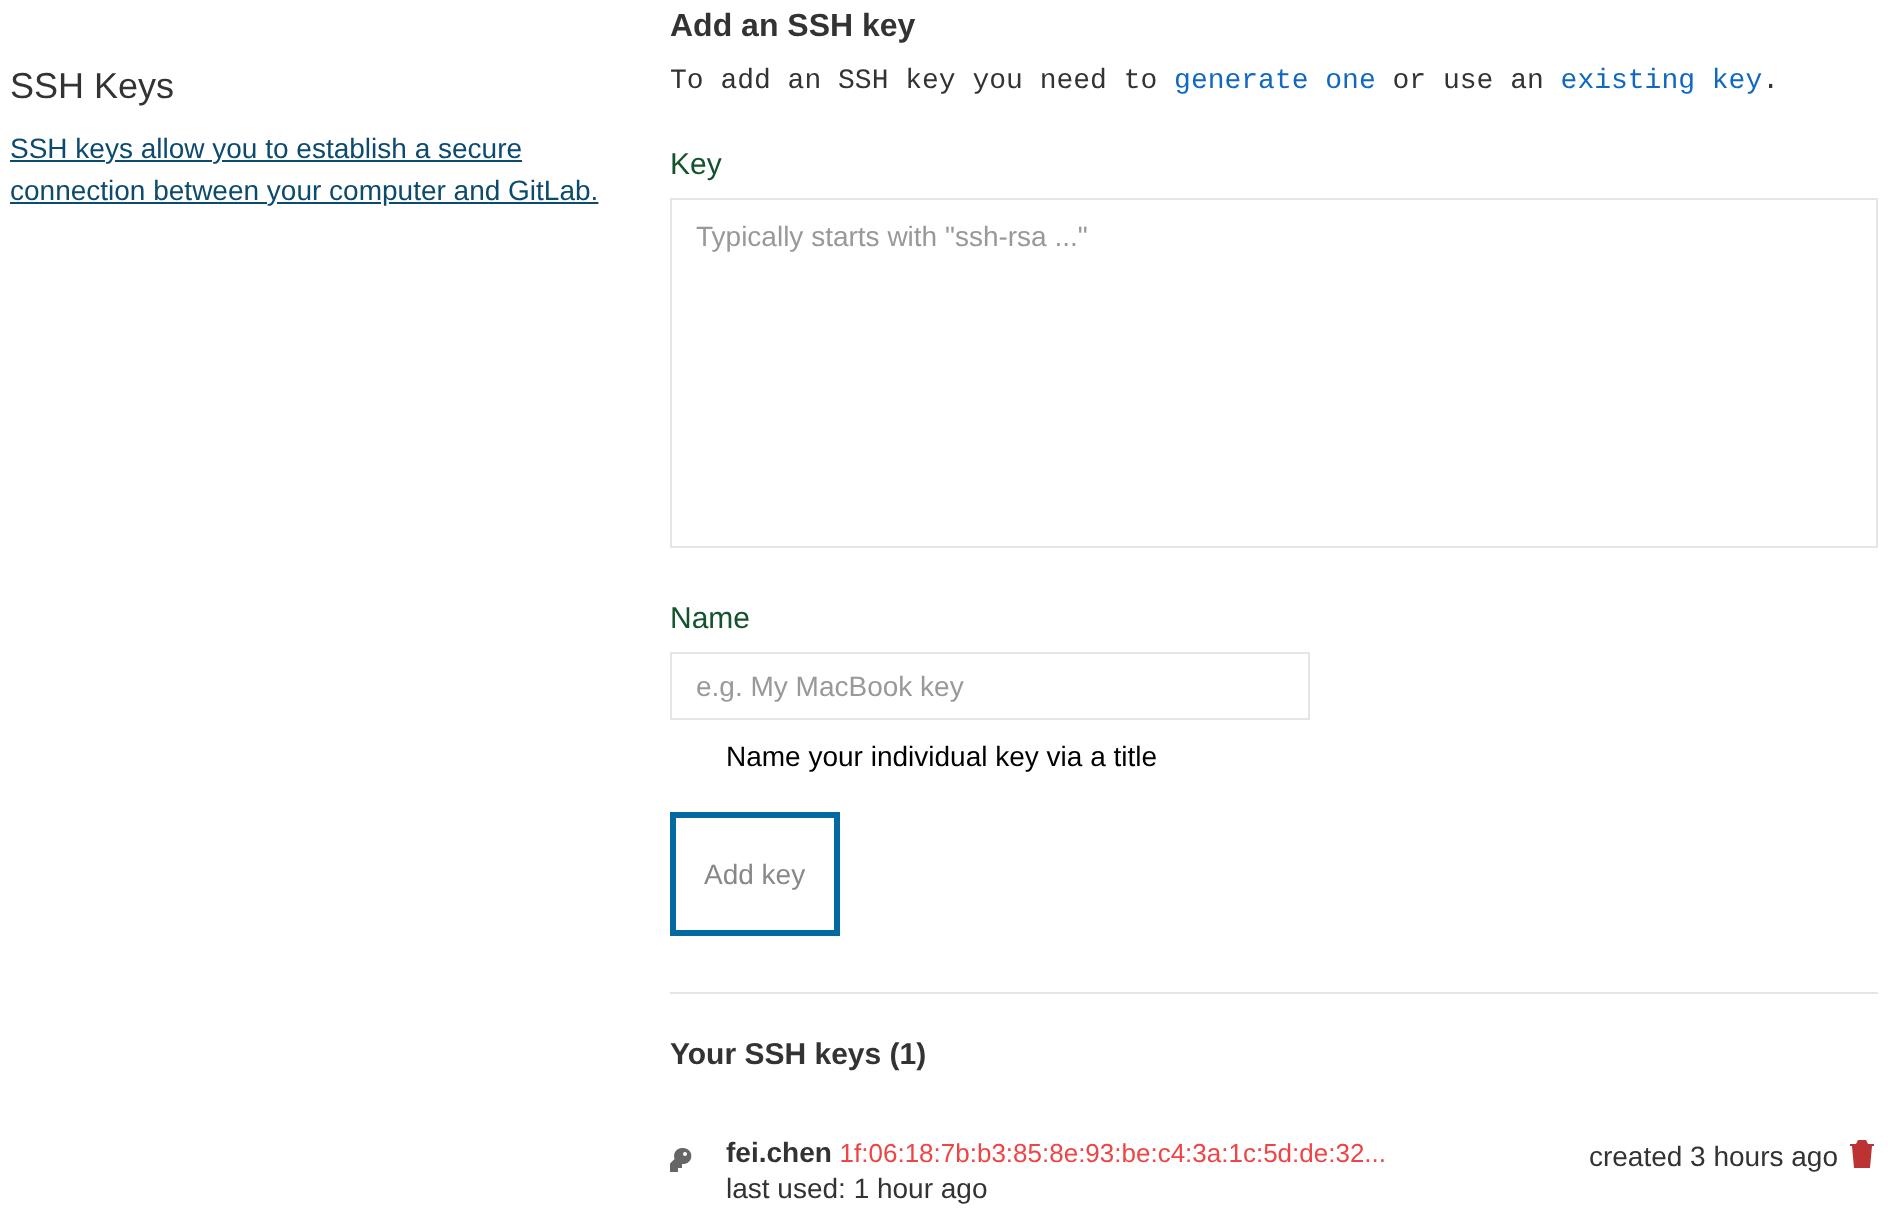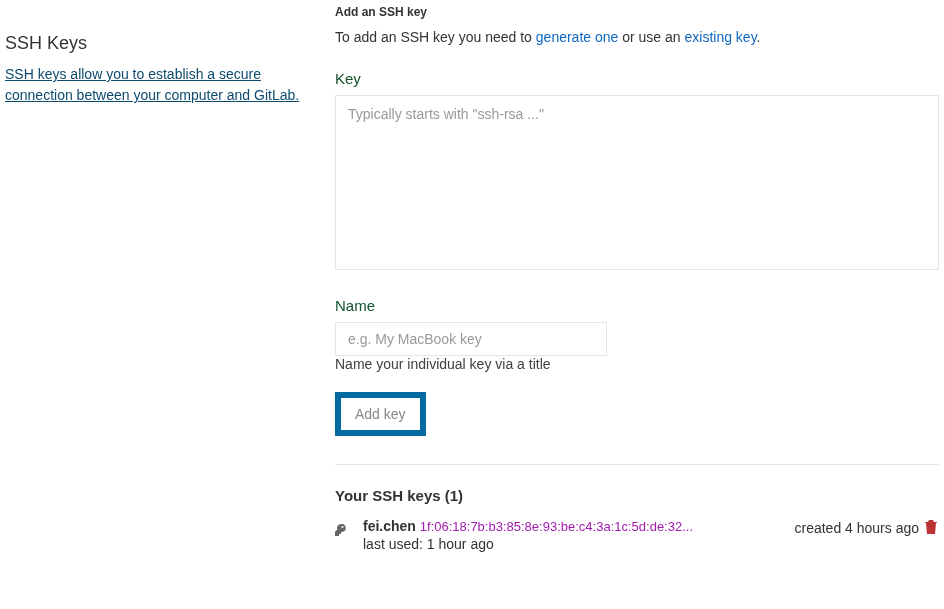--- a/index.html
+++ b/index.html
@@ -32,29 +32,30 @@
     .sidebar p {
       color: #0c4a6e;
       line-height: 1.5;
       text-decoration: underline;
     }
     .main {
       flex: 1;
       padding-right: 5px;
     }
     .heading {
-      font-size: 12px;
+      font-size: 16px;
       font-weight: 600;
       color: #333;
       margin-bottom: 8px;
     }
     .desc {
       color: #333;
       margin-bottom: 22px;
       line-height: 1.5;
+      font-family: Liberation Mono, monospace;
     }
     .desc a {
       color: #1068bf;
       text-decoration: none;
     }
     .label {
       font-size: 15px;
       font-weight: 400;
       color: #14532d;
       margin-bottom: 8px;
@@ -72,75 +73,76 @@
       font-family: inherit;
       font-size: 14px;
       color: #333;
       resize: none;
       margin-bottom: 24px;
     }
     .textarea::placeholder {
       color: #999;
     }
     .input {
-      width: 272px;
+      width: 320px;
       padding: 8px 12px;
       border: 1px solid #e5e5e5;
       font-family: inherit;
       font-size: 14px;
       color: #333;
-      margin-bottom: 0;
+      margin-bottom: 10px;
     }
     .input::placeholder {
       color: #999;
     }
     .title-hint {
-      color: #404040;
+      color: #000000;
       margin-bottom: 20px;
+      margin-left: 28px;
     }
     .btn {
       display: inline-block;
-      padding: 8px 14px;
-      border: 6px solid #0369a1;
+      padding: 20px 14px;
+      border: 3px solid #0369a1;
       background: #fff;
       color: #888;
       font-size: 14px;
       cursor: pointer;
       font-family: inherit;
     }
     .hr {
       border: none;
       border-top: 1px solid #e5e5e5;
       margin: 28px 0 22px 0;
     }
     .keys-heading {
       font-size: 15px;
       font-weight: 600;
       color: #333;
-      margin-bottom: 14px;
+      margin-bottom: 32px;
     }
     .key-row {
       display: flex;
       align-items: flex-start;
     }
     .key-icon {
       width: 28px;
       flex-shrink: 0;
       color: #666;
       padding-top: 4px;
     }
     .key-info {
       flex: 1;
     }
     .key-name {
       font-weight: 700;
       color: #333;
     }
     .key-fingerprint {
-      color: #a21caf;
+      color: #ef4444;
       font-size: 13px;
       text-align: center;
     }
     .key-lastused {
       color: #333;
       font-size: 14px;
       margin-top: 2px;
     }
     .key-meta {
       color: #333;
@@ -191,21 +193,21 @@
           <path d="M6 2a4 4 0 0 0-3.7 5.5L0 9.8V14h4v-2h2v-2h1.3A4 4 0 1 0 6 2zm1.5 2a1 1 0 1 1 0 2 1 1 0 0 1 0-2z"></path>
         </svg>
       </div>
       <div class="key-info">
         <div>
           <span class="key-name">fei.chen</span>
           <span class="key-fingerprint">1f:06:18:7b:b3:85:8e:93:be:c4:3a:1c:5d:de:32...</span>
         </div>
         <div class="key-lastused">last used: 1 hour ago</div>
       </div>
-      <div class="key-meta">created 4 hours ago</div>
+      <div class="key-meta">created 3 hours ago</div>
       <div class="delete-icon">
         <svg width="12" height="14" viewBox="0 0 12 14" fill="currentColor">
           <path d="M1 3h10l-1 11H2L1 3zm3-3h4l1 2H3l1-2zM0 2h12v1H0V2z"></path>
         </svg>
       </div>
     </div>
   </div>
 </div>
 
 </body></html>

